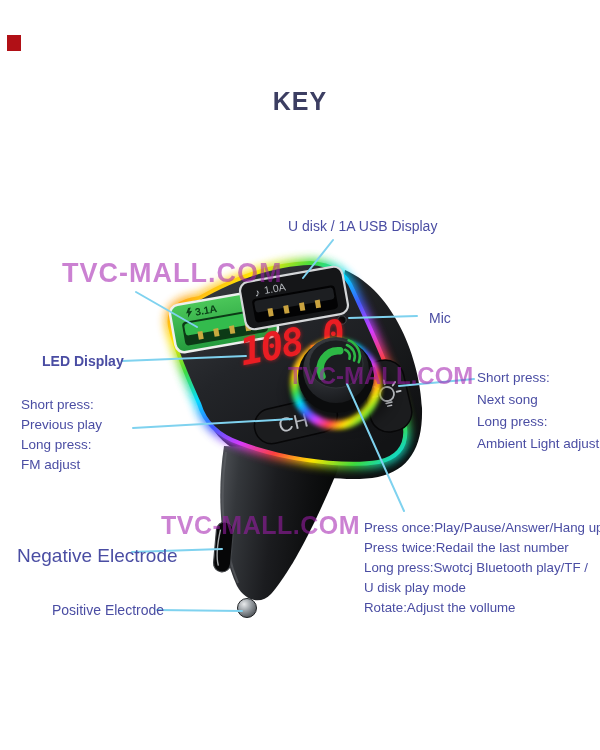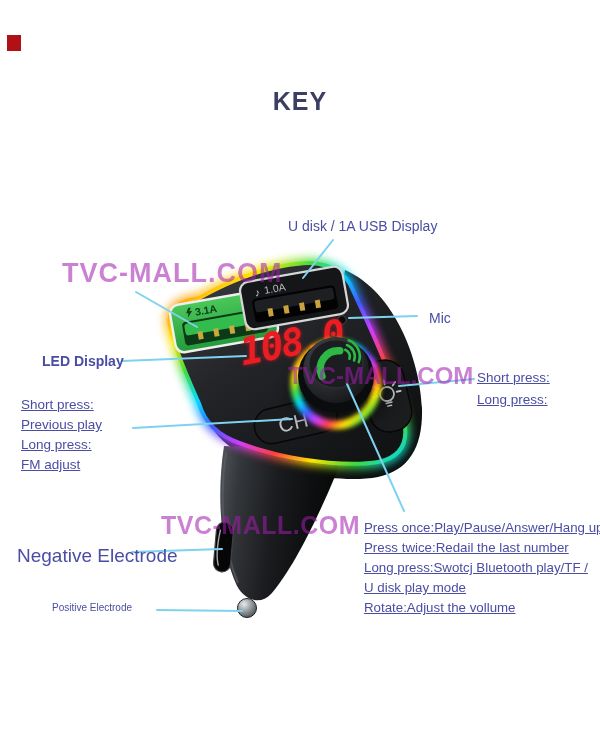--- a/index.html
+++ b/index.html
@@ -9,21 +9,21 @@
   .corner-mark{position:absolute;left:7px;top:35px;width:14px;height:16px;background:#b11016;}
   .title{position:absolute;left:130px;top:88px;width:340px;text-align:center;color:#3c3e62;
          font-weight:bold;line-height:1.04;}
   .title .t1{font-size:25px;letter-spacing:1px;}
   .title .t2{font-size:25px;letter-spacing:0.5px;}
   .wm{position:absolute;color:#a21caf;opacity:.55;white-space:nowrap;font-weight:bold;}
   .wm1{left:62px;top:258px;font-size:27px;letter-spacing:1px;}
   .wm2{left:288px;top:362px;font-size:24px;}
   .wm3{left:161px;top:511px;font-size:25px;letter-spacing:.5px;}
   .lbl{position:absolute;color:#4a4da3;font-size:14px;white-space:nowrap;}
-  .blk{position:absolute;color:#4a4da3;font-size:13.5px;white-space:nowrap;text-decoration:underline;}
+  .blk{position:absolute;color:#4a4da3;font-size:13.5px;white-space:nowrap;}
   .blk div{height:20px;}
   .blk.rb div{height:22px;}
   .blk.bb{font-size:13.3px;}
   svg text{font-family:"Liberation Sans",sans-serif;}
   .seg{font-family:"DejaVu Sans Mono",monospace;font-weight:bold;font-style:italic;}
 </style>
 </head>
 <body>
 
 <div class="stage">
@@ -190,25 +190,27 @@
 
   <div class="blk" style="left:21px;top:397px;">
     <div>Short press:</div>
     <div>Previous play</div>
     <div>Long press:</div>
     <div>FM adjust</div>
   </div>
 
   <div class="blk rb" style="left:477px;top:370px;">
     <div>Short press:</div>
+    <div>Next song</div>
     <div>Long press:</div>
+    <div>Ambient Light adjust</div>
   </div>
 
   <div class="lbl" style="left:17px;top:545px;font-size:19px;">Negative Electrode</div>
-  <div class="lbl" style="left:52px;top:602px;font-size:10px;">Positive Electrode</div>
+  <div class="lbl" style="left:52px;top:602px;font-size:14px;">Positive Electrode</div>
 
   <div class="blk bb" style="left:364px;top:520px;">
     <div>Press once:Play/Pause/Answer/Hang up</div>
     <div>Press twice:Redail the last number</div>
     <div>Long press:Swotcj Bluetooth play/TF /</div>
     <div>U disk play mode</div>
     <div>Rotate:Adjust the vollume</div>
   </div>
 
 </div>

